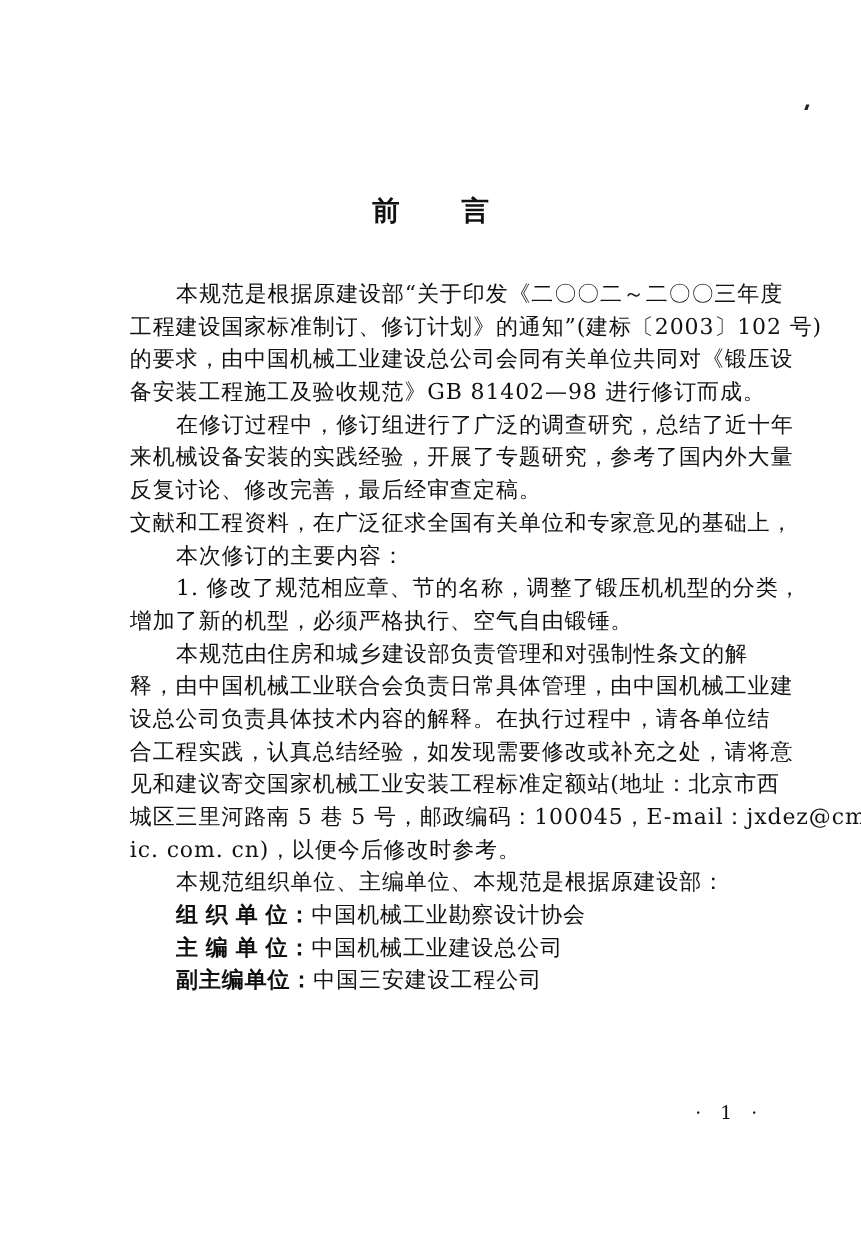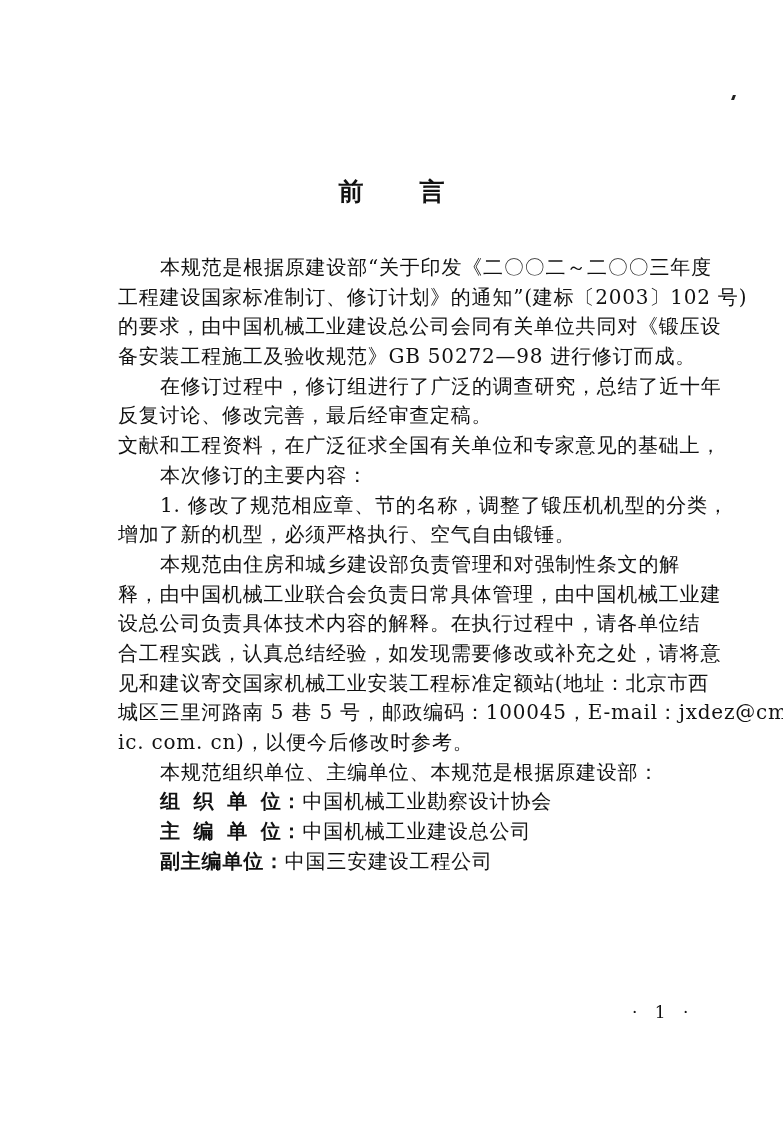--- a/index.html
+++ b/index.html
@@ -9,41 +9,42 @@
   .stray-mark { position: absolute; left: 732px; top: 95px; width: 3px; height: 5px; background: #222; transform: skewX(-20deg); }
   .title { position: absolute; left: 0; width: 783px; top: 176px; height: 32px;
            text-align: center; font-family: "DejaVu Sans", sans-serif; font-weight: bold;
            font-size: 25px; line-height: 32px; letter-spacing: 0; }
   .title span { display: inline-block; }
   .title .gap { width: 56px; }
   .body-text { position: absolute; left: 118px; top: 253px; width: 572px;
                font-size: 20px; line-height: 29.7px; letter-spacing: 0.8px; }
   .line { white-space: nowrap; height: 29.7px; overflow: visible; }
   .indent { padding-left: 42px; }
-  .bold { font-family: Liberation Mono, monospace; font-weight: bold; margin-top: 16px; }
+  .bold { font-family: Liberation Sans, sans-serif; font-weight: bold; margin-top: 16px; }
   .page-num { position: absolute; left: 632px; top: 1002px; font-size: 17px; letter-spacing: 6px; }
 </style>
 </head>
 <body>
 
 <div class="page">
   <div class="stray-mark"></div>
 
   <div class="title">
     <span>前</span><span class="gap"></span><span>言</span>
   </div>
 
   <div class="body-text">
 
     <div class="line indent">本规范是根据原建设部“关于印发《二〇〇二～二〇〇三年度</div>
     <div class="line">工程建设国家标准制订、修订计划》的通知”(建标〔2003〕102 号)</div>
     <div class="line">的要求，由中国机械工业建设总公司会同有关单位共同对《锻压设</div>
-    <div class="line">备安装工程施工及验收规范》GB 50272—98 进行修订而成。</div>
+    <div class="line">备安装工程施工及验收规范》GB 81402—98 进行修订而成。</div>
 
     <div class="line indent">在修订过程中，修订组进行了广泛的调查研究，总结了近十年</div>
+    <div class="line">来机械设备安装的实践经验，开展了专题研究，参考了国内外大量</div>
     <div class="line">反复讨论、修改完善，最后经审查定稿。</div>
     <div class="line">文献和工程资料，在广泛征求全国有关单位和专家意见的基础上，</div>
 
     <div class="line indent">本次修订的主要内容：</div>
 
     <div class="line indent">1. 修改了规范相应章、节的名称，调整了锻压机机型的分类，</div>
     <div class="line">增加了新的机型，必须严格执行、空气自由锻锤。</div>
 
 
 

